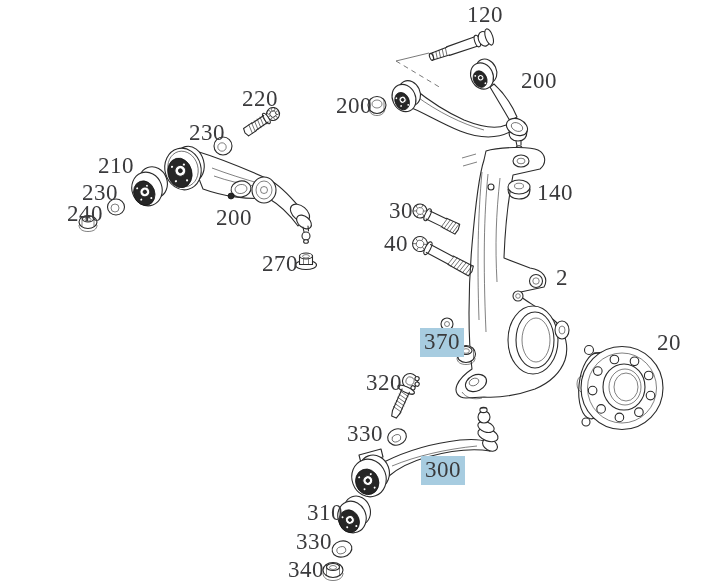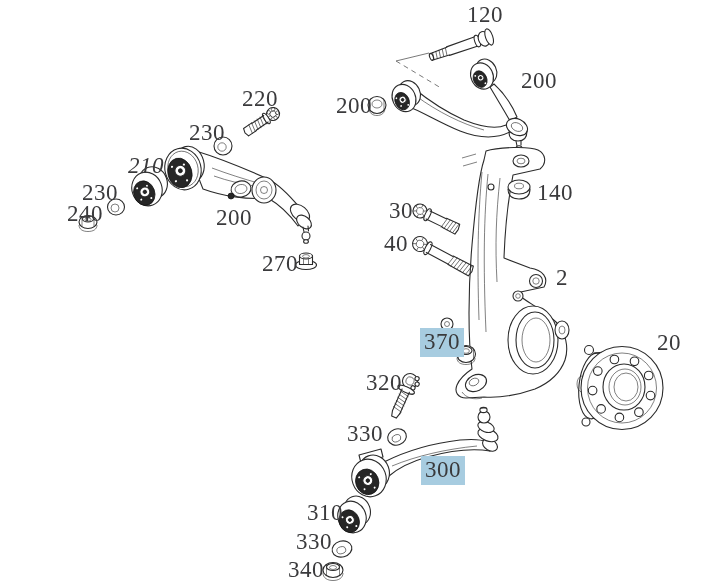--- a/index.html
+++ b/index.html
@@ -319,21 +319,21 @@
   </g>
 
 </svg>
 
 <div id="labels-layer">
       <span class="label" style="left: 467px; top: 3px;">120</span>
       <span class="label" style="left: 521px; top: 69px;">200</span>
       <span class="label" style="left: 336px; top: 94px;">200</span>
       <span class="label" style="left: 242px; top: 87px;">220</span>
       <span class="label" style="left: 189px; top: 121px;">230</span>
-      <span class="label" style="left: 128px; top: 154px; font-style: italic;">210</span>
+      <span class="label" style="left: 98px; top: 154px;">210</span>
       <span class="label" style="left: 82px; top: 181px;">230</span>
       <span class="label" style="left: 67px; top: 202px;">240</span>
       <span class="label" style="left: 216px; top: 206px;">200</span>
       <span class="label" style="left: 262px; top: 252px;">270</span>
       <span class="label" style="left: 389px; top: 199px;">30</span>
       <span class="label" style="left: 384px; top: 232px;">40</span>
       <span class="label" style="left: 537px; top: 181px;">140</span>
       <span class="label" style="left: 556px; top: 266px;">2</span>
       <span class="label" style="left: 657px; top: 331px;">20</span>
       <span class="label hl" style="left: 420px; top: 328px;">370</span>

